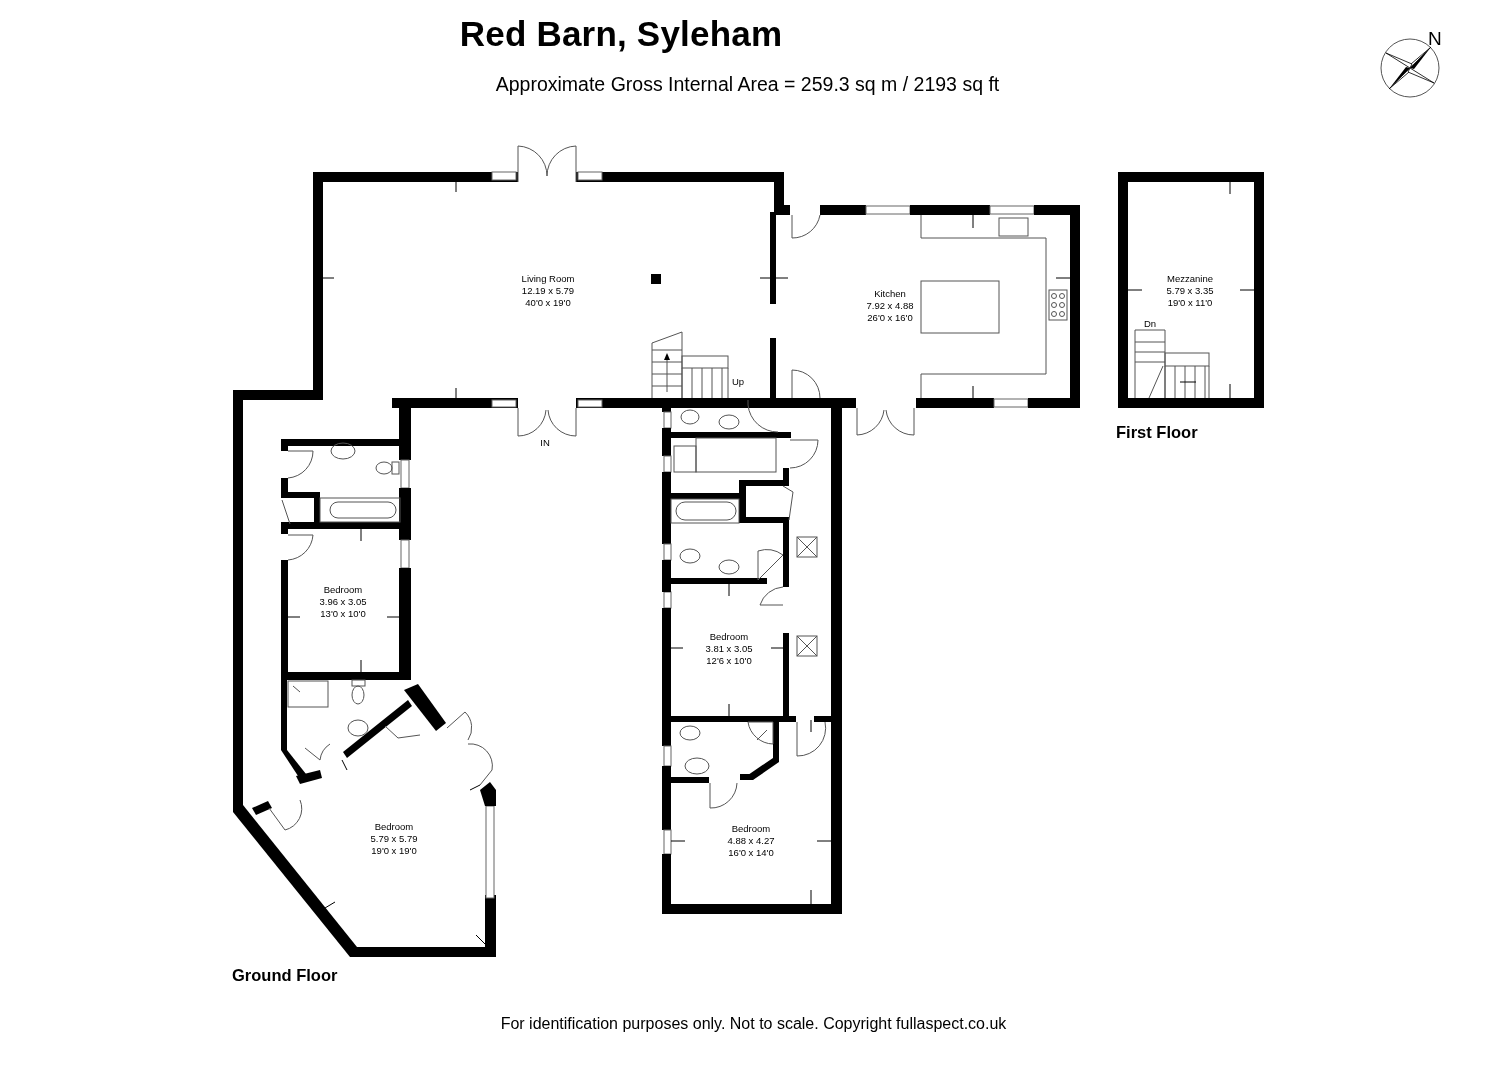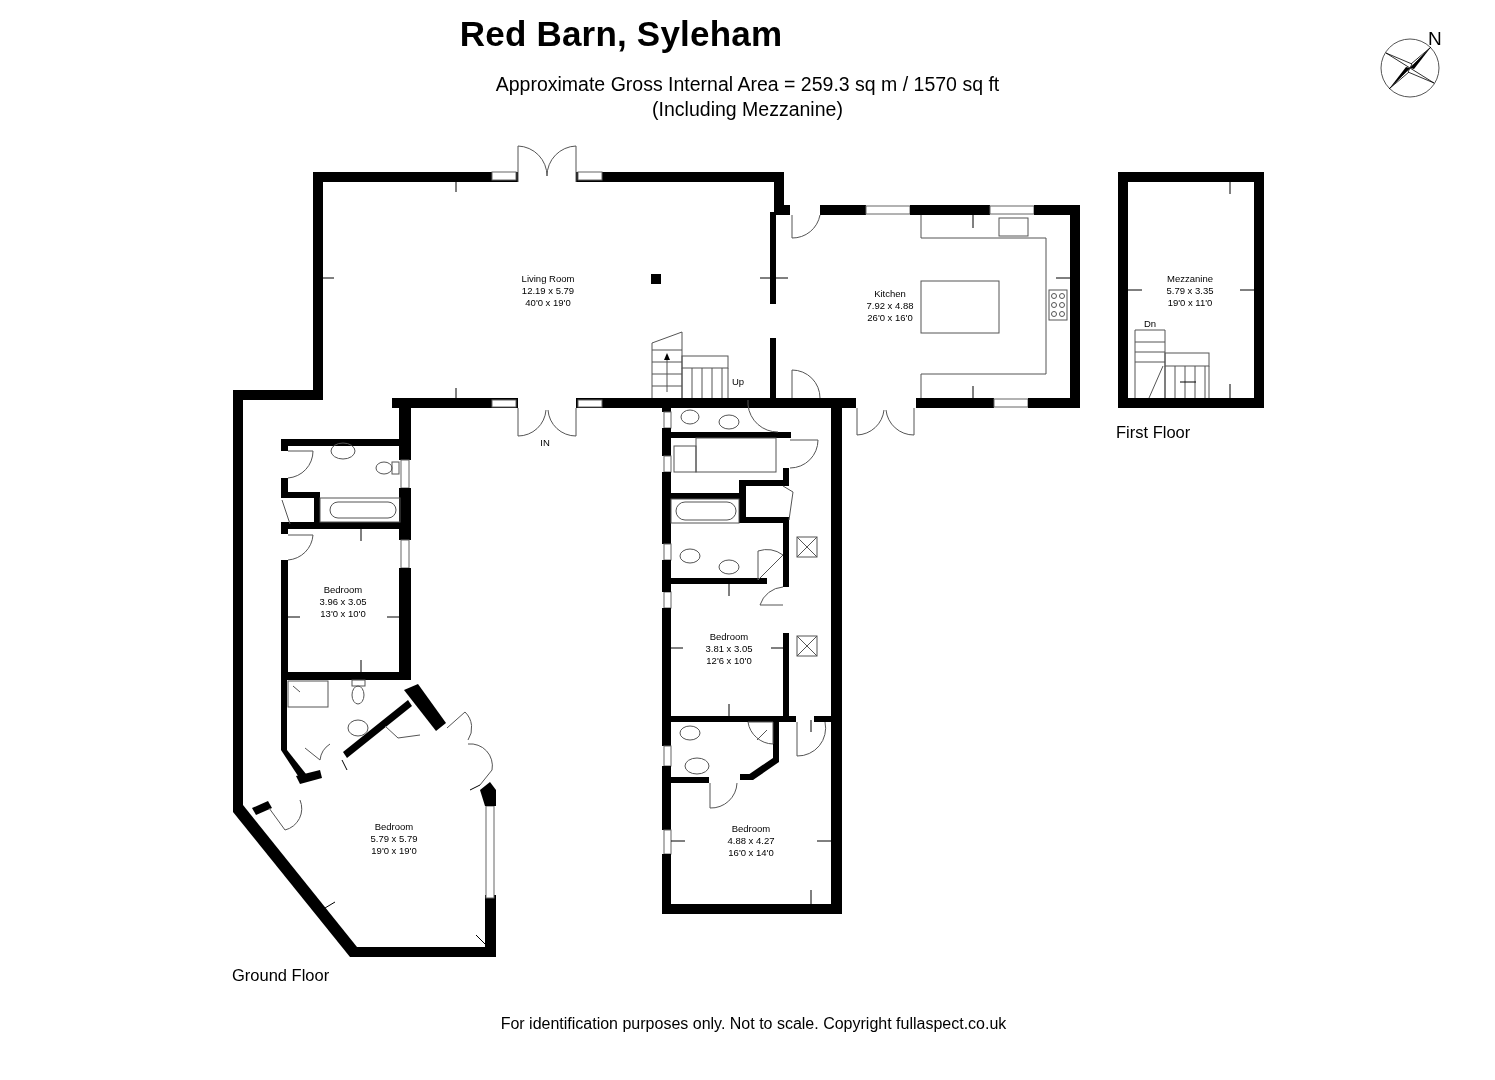--- a/index.html
+++ b/index.html
@@ -2,39 +2,38 @@
 <html><head>
 <meta charset="utf-8">
 <style>
   html, body { margin:0; padding:0; background:#ffffff; }
   body { width:1495px; height:1080px; position:relative; overflow:hidden;
          font-family:"Liberation Sans", sans-serif; color:#000; }
   .title { position:absolute; left:0; width:1242px; top:14px; text-align:center;
            font-size:35px; font-weight:bold; letter-spacing:0.2px; }
   .subtitle { position:absolute; left:0; width:1495px; top:72px; text-align:center;
               font-size:19.5px; line-height:25px; }
-  .floor-label { position:absolute; font-weight:normal; font-size:16.5px; }
+  .floor-label { position:absolute; font-weight:bold; font-size:16.5px; }
   .footer { position:absolute; left:6px; width:1495px; top:1013px; text-align:center;
             font-size:16px; line-height:22px; }
   svg.plan { position:absolute; left:0; top:0; }
   .room-label { font-family:"Liberation Sans", sans-serif; font-size:9.5px; text-anchor:middle; fill:#000; }
   .wall { fill:#000; }
   .thin { fill:none; stroke:#555; stroke-width:1; }
   .thinb { fill:#fff; stroke:#555; stroke-width:1; }
   .win { fill:#fff; stroke:#666; stroke-width:1; }
   .arrow { stroke:#000; stroke-width:1; fill:none; }
   .compass-n { font-family:"Liberation Sans", sans-serif; font-size:19px; }
 </style>
 </head>
 <body>
 
 <div class="title">Red Barn, Syleham</div>
 <div class="subtitle">
-  <div>Approximate Gross Internal Area = 259.3 sq m / 1570 sq ft</div>
-  <div>(Including Mezzanine)</div>
+  <div>Approximate Gross Internal Area = 259.3 sq m / 2193 sq ft</div>
 </div>
 
 <svg class="plan" width="1495" height="1080" viewBox="0 0 1495 1080">
 
   <g>
     <circle cx="1410" cy="68" r="29" fill="none" stroke="#555" stroke-width="1"></circle>
     <polygon points="1431,47 1413,65 1407,71 1389,89 1407,71 1413,65" fill="#000"></polygon>
     <polygon points="1431,47 1414,69 1410,68" fill="#000"></polygon>
     <polygon points="1431,47 1411,64 1410,68" fill="#fff" stroke="#000" stroke-width="0.8"></polygon>
     <polygon points="1389,89 1406,67 1410,68" fill="#000"></polygon>

